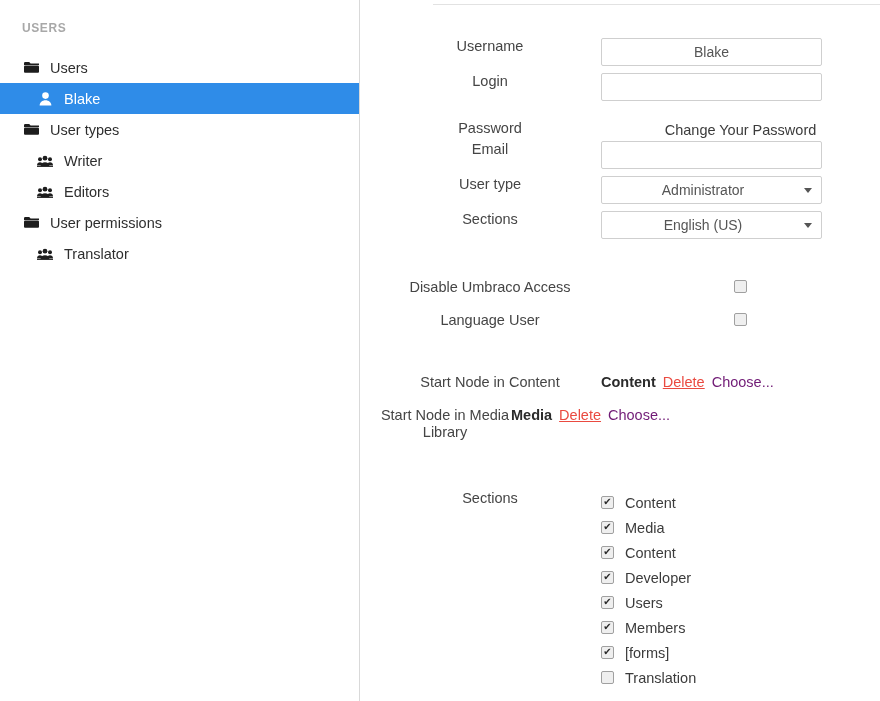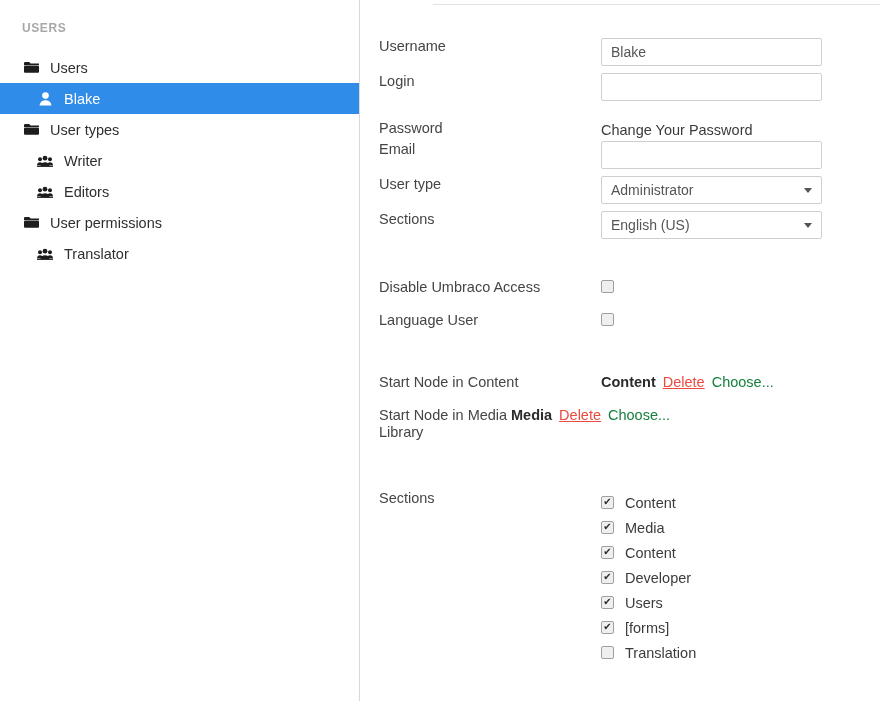--- a/index.html
+++ b/index.html
@@ -37,21 +37,21 @@
     width: 18px; height: 16px; margin-right: 10px;
     display: inline-flex; align-items: center; justify-content: center;
     flex: 0 0 18px;
   }
   .tree-ico svg { display: block; }
   .tree-label { white-space: nowrap; }
 
   
   #content {
     position: absolute; left: 361px; top: 0;
-    width: 519px; height: 701px; background: #fff;
+    width: 519px; height: 701px; background: #fff; text-align: center;
   }
   #top-rule {
     position: absolute; left: 72px; top: 4px;
     width: 447px; height: 1px; background: #e2e2e2;
   }
 
   .form { position: absolute; left: 0; top: 0; width: 519px; }
 
   .row { position: absolute; left: 0; width: 519px; display: flex; }
   .lbl {
@@ -86,21 +86,21 @@
     flex: 0 0 13px;
   }
   .cbox.on::after {
     content: "\2714"; font-size: 10px; color: #2b2b2b;
     line-height: 1; margin-top: -1px;
   }
 
   .node-line { display: flex; align-items: baseline; gap: 7px; font-size: 14.5px; }
   .node-name { font-weight: bold; color: #2b2b2b; }
   .node-del  { color: #ea4a40; cursor: pointer; text-decoration: underline; }
-  .node-choose { color: #15803d; cursor: pointer; }
+  .node-choose { color: #701a75; cursor: pointer; }
 
   .sections { display: flex; flex-direction: column; gap: 0; }
   .sec-item {
     display: flex; align-items: center; gap: 11px;
     height: 25px; font-size: 14.5px; color: #3b3b3b; cursor: pointer;
   }
 </style>
 </head>
 <body>
 
@@ -298,20 +298,24 @@
               <div class="sec-item">
                 <span class="cbox on"></span>
                 <span>Developer</span>
               </div>
               <div class="sec-item">
                 <span class="cbox on"></span>
                 <span>Users</span>
               </div>
               <div class="sec-item">
                 <span class="cbox on"></span>
+                <span>Members</span>
+              </div>
+              <div class="sec-item">
+                <span class="cbox on"></span>
                 <span>[forms]</span>
               </div>
               <div class="sec-item">
                 <span class="cbox"></span>
                 <span>Translation</span>
               </div>
             </div>
         </div>
       </div>
 

